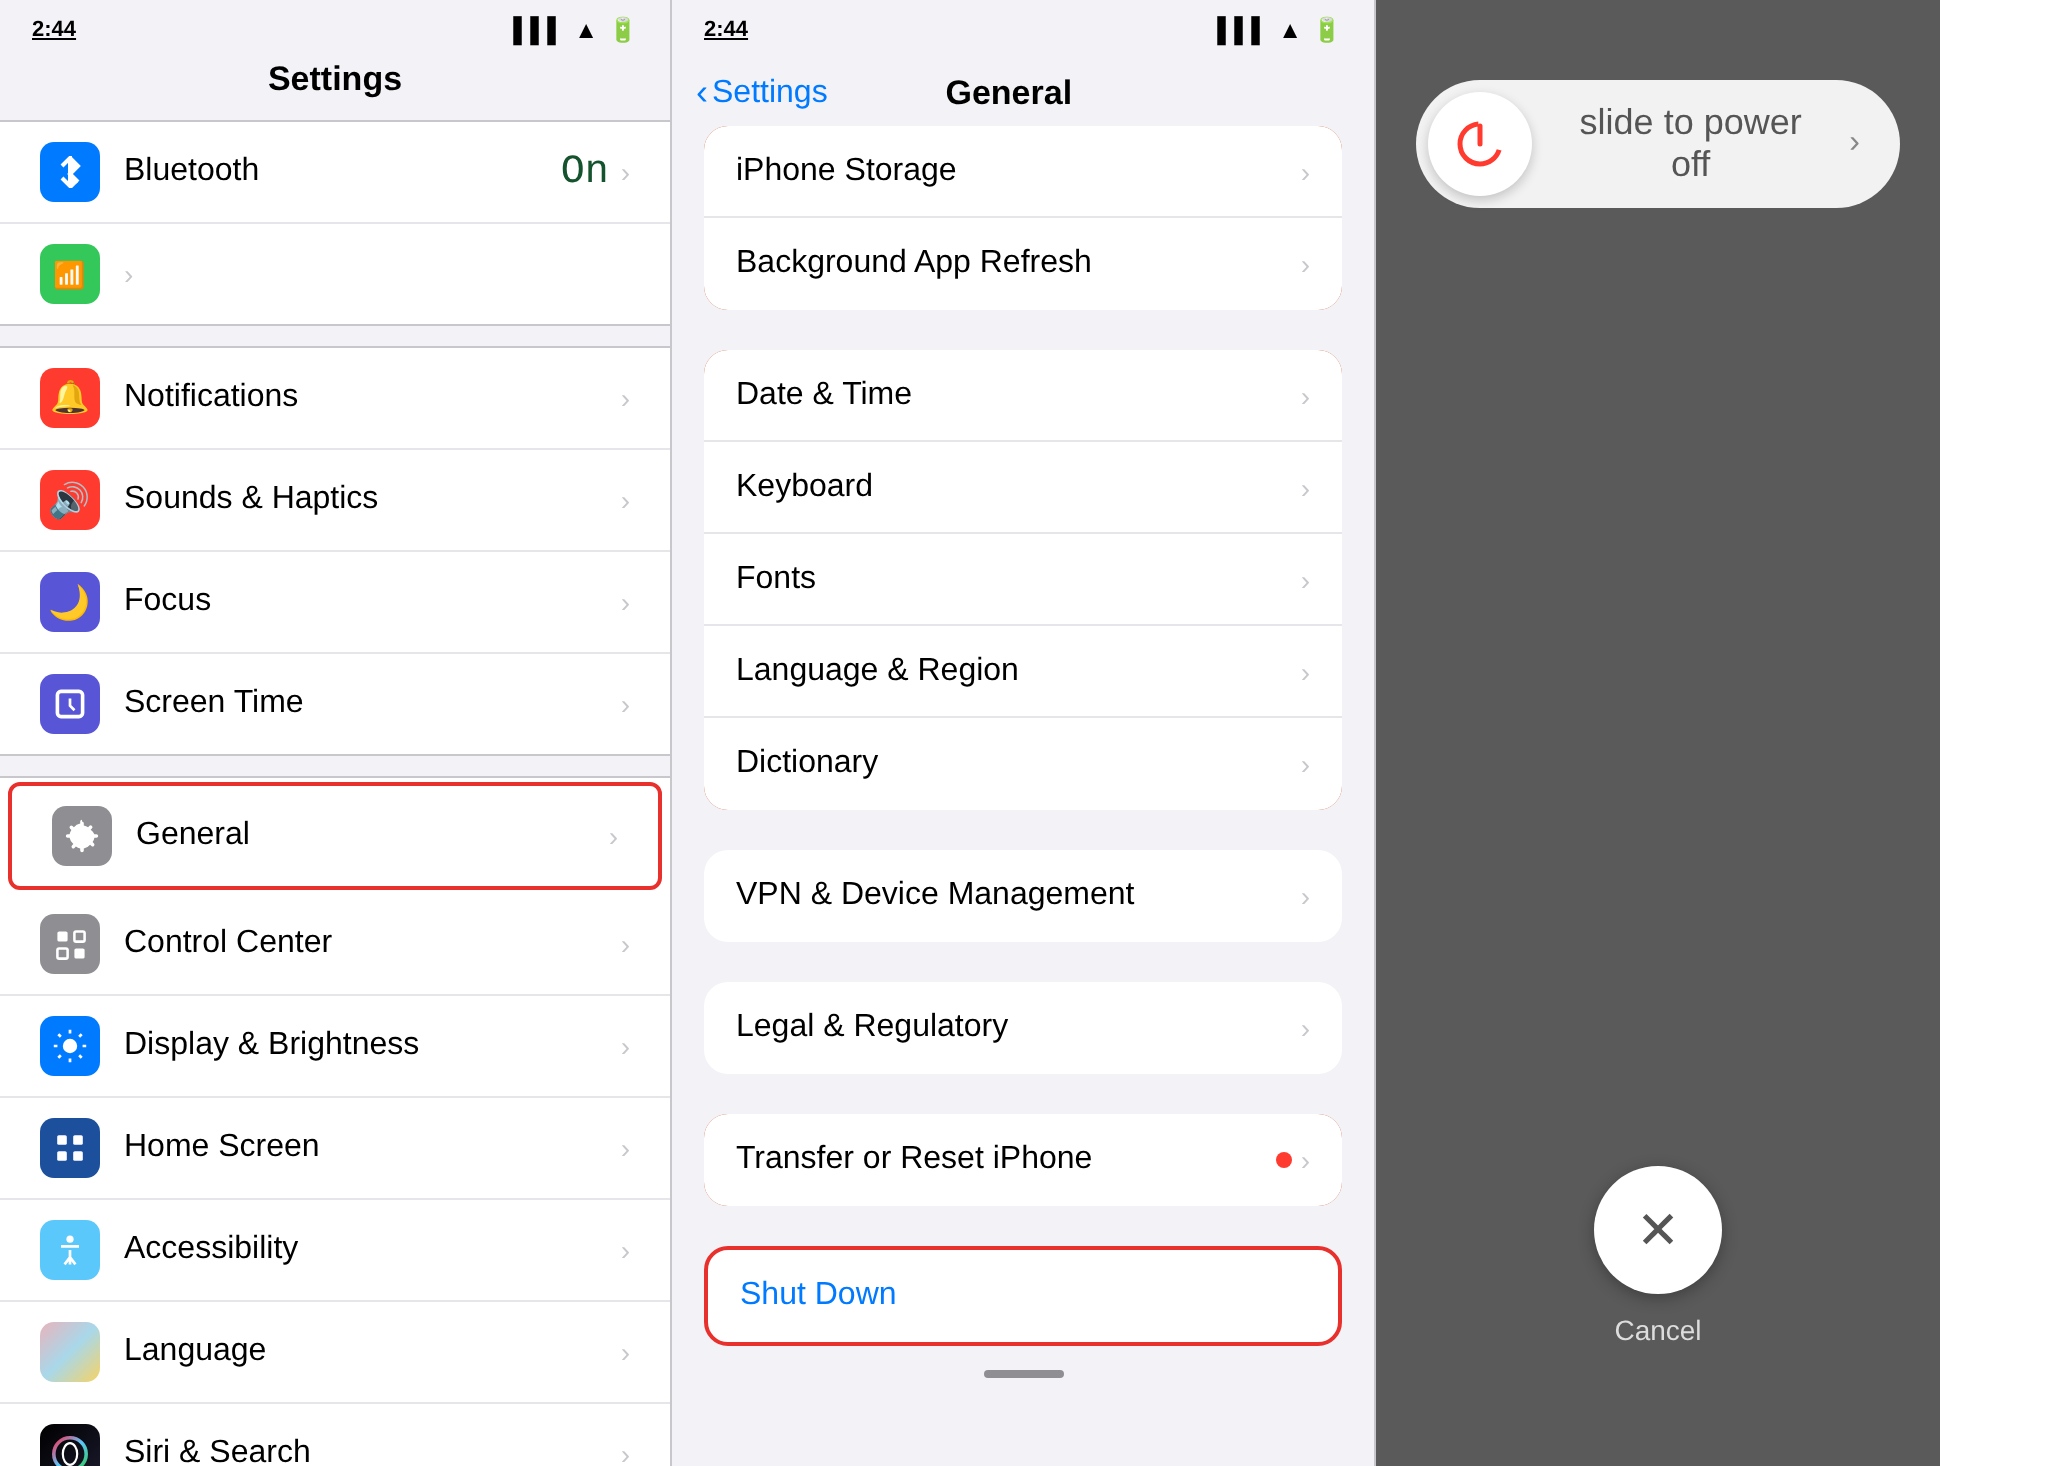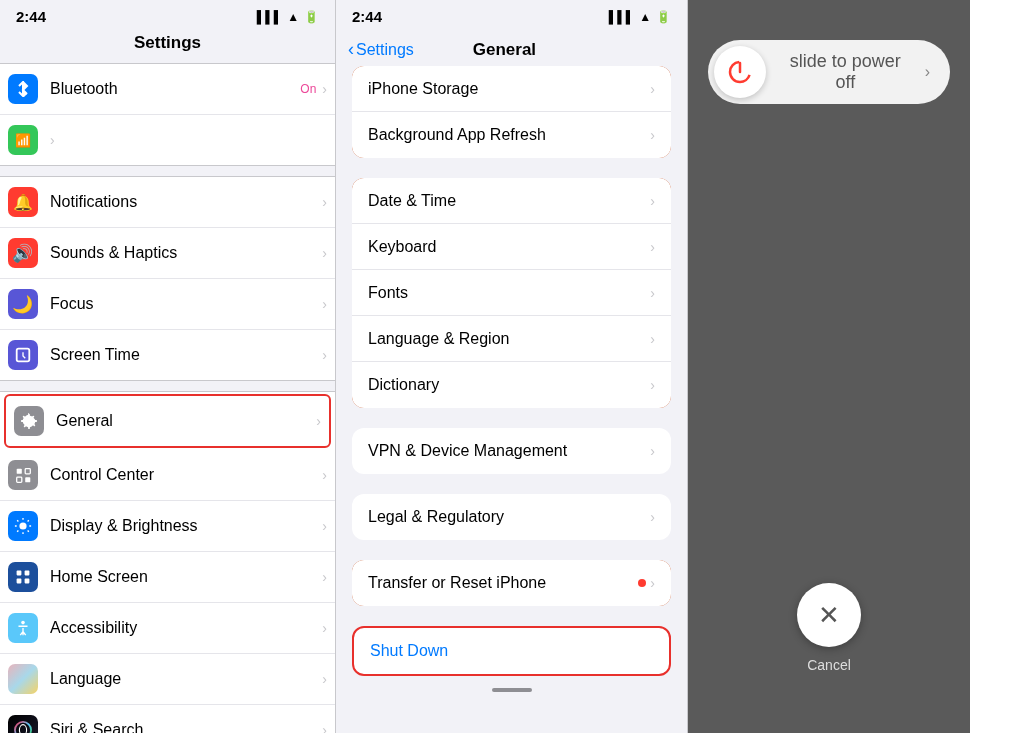--- a/index.html
+++ b/index.html
@@ -27,23 +27,24 @@
     }
 
     .status-bar {
       display: flex;
       justify-content: space-between;
       align-items: center;
       padding: 8px 16px 4px;
       background: #f2f2f7;
     }
     .status-time {
-      font-size: 15px;
+      font-size: 11px;
       font-weight: 600;
       color: #000;
+      text-decoration: underline;
     }
     .status-icons {
       display: flex;
       gap: 5px;
       align-items: center;
       font-size: 12px;
       color: #000;
     }
 
     .panel-title {
@@ -64,21 +65,21 @@
     .settings-group {
       background: #fff;
       margin-bottom: 10px;
       border-top: 0.5px solid #c8c8cc;
       border-bottom: 0.5px solid #c8c8cc;
     }
 
     .settings-row {
       display: flex;
       align-items: center;
-      padding: 10px 8px;
+      padding: 10px 20px;
       border-bottom: 0.5px solid #e5e5ea;
       background: #fff;
       cursor: pointer;
       position: relative;
       min-height: 46px;
     }
     .settings-row:last-child { border-bottom: none; }
 
     .settings-row.highlighted {
       border: 2px solid #e8302c;
@@ -98,23 +99,24 @@
       font-size: 17px;
       color: #fff;
     }
 
     .row-label {
       flex: 1;
       font-size: 16px;
       color: #000;
     }
     .row-value {
-      font-size: 12px;
-      color: #ec4899;
+      font-size: 20px;
+      color: #14532d;
       margin-right: 6px;
+      font-family: Liberation Mono, monospace;
     }
     .chevron {
       color: #c8c8cc;
       font-size: 14px;
     }
 
     
     .bg-blue    { background: #007aff; }
     .bg-green   { background: #34c759; }
     .bg-red     { background: #ff3b30; }

